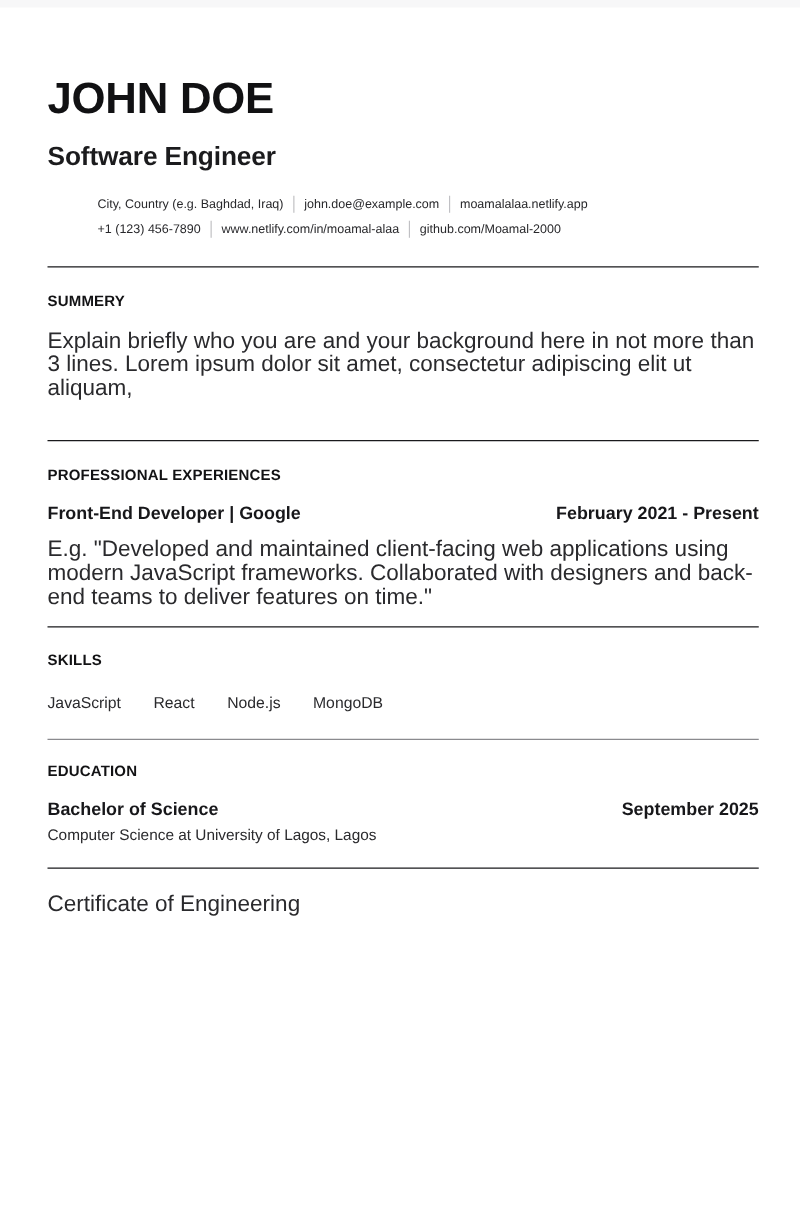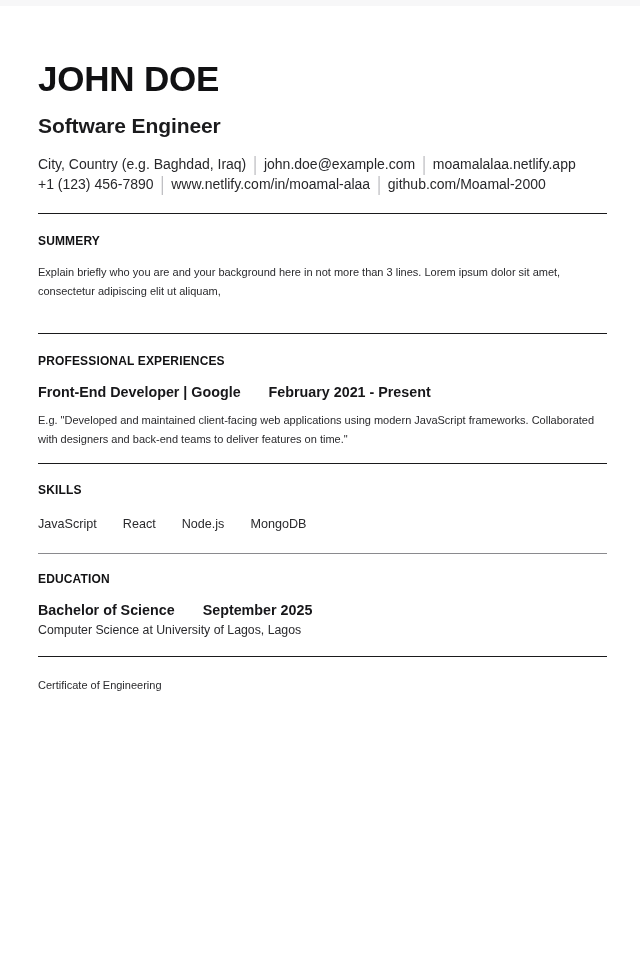--- a/index.html
+++ b/index.html
@@ -45,24 +45,25 @@
     line-height: 1;
     margin: 0;
     padding-top: 19px;
     color: #1b1b1d;
   }
 
   .contact-block {
     padding-top: 18px;
   }
   .contact-line {
-    font-size: 14px;
+    font-size: 10px;
     line-height: 20px;
     color: #28282b;
     white-space: nowrap;
+    margin-left: 40px;
   }
   .sep {
     display: inline-block;
     color: #b9b9bd;
     font-weight: 400;
     padding: 0 7px;
     transform: scaleY(1.45);
     transform-origin: center;
   }
 
@@ -81,30 +82,30 @@
     font-size: 12px;
     font-weight: 700;
     letter-spacing: 0.15px;
     line-height: 1;
     margin: 0;
     color: #121214;
     text-transform: none;
   }
 
   .body-text {
-    font-size: 11px;
+    font-size: 18px;
     line-height: 19px;
     color: #2a2a2d;
     margin: 0;
     max-width: 568px;
   }
 
   .row-split {
     display: flex;
-    justify-content: flex-start;
+    justify-content: space-between;
     align-items: baseline;
     gap: 28px;
   }
   .entry-title {
     font-size: 14.3px;
     font-weight: 700;
     color: #17171a;
     line-height: 1.1;
   }
   .entry-date {

